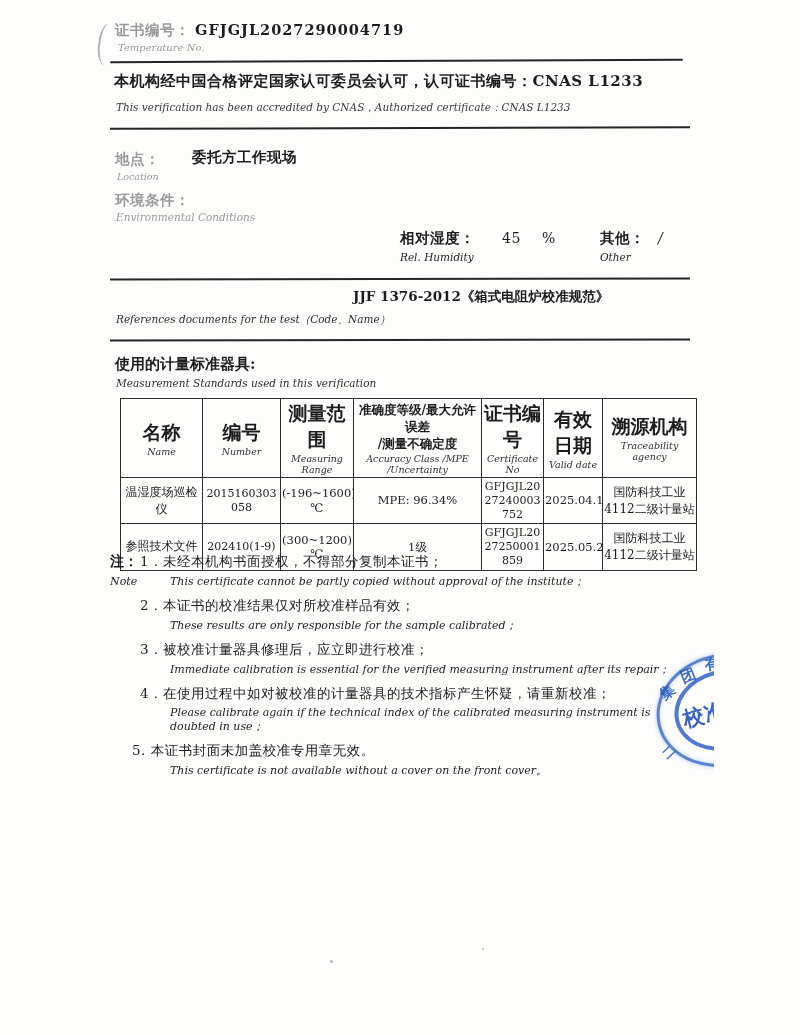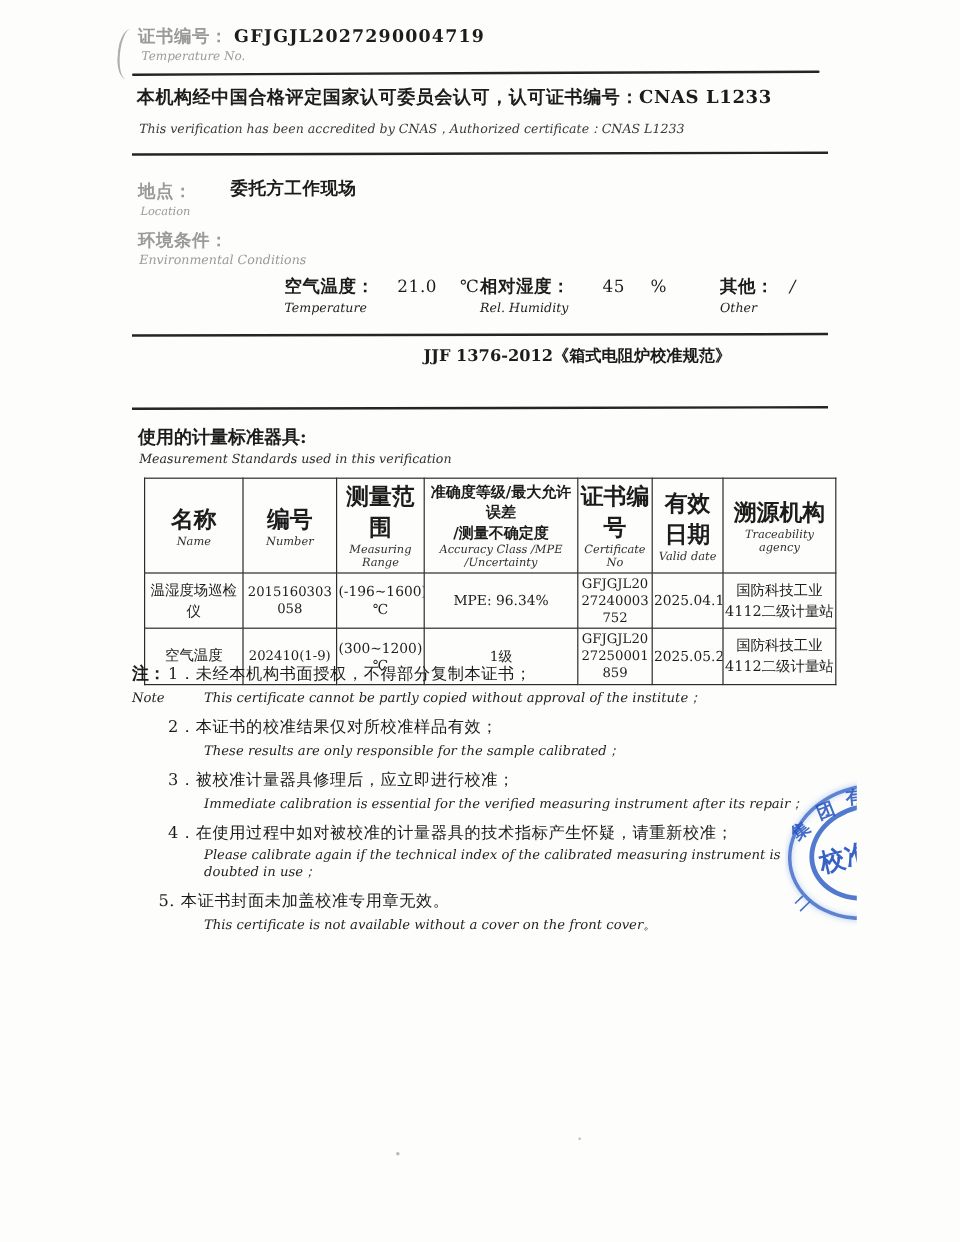--- a/index.html
+++ b/index.html
@@ -101,48 +101,41 @@
 
   <div class="hr hr2"></div>
 
   <div class="abs cn-b loc-label faded">地点：</div>
   <div class="abs cn-b loc-value">委托方工作现场</div>
   <div class="abs en loc-en faded">Location</div>
 
   <div class="abs cn-b env-label faded">环境条件：</div>
   <div class="abs en env-en faded">Environmental Conditions</div>
 
-  <div class="abs envrow" style="left:237px;">
-    <div>
-      <span class="cn-b">空气温度：</span>
-      <span class="cn" style="margin-left:14px;">21.0</span>
-      <span class="cn" style="margin-left:14px;">℃</span>
-    </div>
-    <div class="env-item-en">Temperature</div>
-  </div>
 
   <div class="abs envrow" style="left:400px;">
     <div>
       <span class="cn-b">相对湿度：</span>
       <span class="cn" style="margin-left:22px;">45</span>
       <span class="cn" style="margin-left:16px;">%</span>
     </div>
     <div class="env-item-en">Rel. Humidity</div>
   </div>
 
   <div class="abs envrow" style="left:600px;">
     <div>
       <span class="cn-b">其他：</span>
       <span class="cn" style="margin-left:8px;font-style:italic;">/</span>
     </div>
     <div class="env-item-en">Other</div>
   </div>
 
   <div class="hr hr3"></div>
 
+  <div class="abs en ref-en">References documents for the test（Code、Name）</div>
   <div class="abs ref-value">JJF 1376-2012《箱式电阻炉校准规范》</div>
 
   <div class="hr hr4"></div>
 
   <div class="abs std-title">使用的计量标准器具:</div>
   <div class="abs en std-en">Measurement Standards used in this verification</div>
 
   <table class="std">
     <colgroup>
       <col style="width:82px;">
@@ -188,21 +181,21 @@
     <tr>
       <td class="td-cn">温湿度场巡检仪</td>
       <td class="td-num">2015160303058</td>
       <td class="td-small">(-196~1600) ℃</td>
       <td class="td-small">MPE: 96.34%</td>
       <td class="td-num">GFJGJL2027240003752</td>
       <td class="td-small">2025.04.18</td>
       <td class="td-cn">国防科技工业4112二级计量站</td>
     </tr>
     <tr>
-      <td class="td-cn">空气温度</td>
+      <td class="td-cn">参照技术文件</td>
       <td class="td-num">202410(1-9)</td>
       <td class="td-small">(300~1200) ℃</td>
       <td class="td-small">1级</td>
       <td class="td-num">GFJGJL2027250001859</td>
       <td class="td-small">2025.05.23</td>
       <td class="td-cn">国防科技工业4112二级计量站</td>
     </tr>
   </tbody>
     </table>
 

